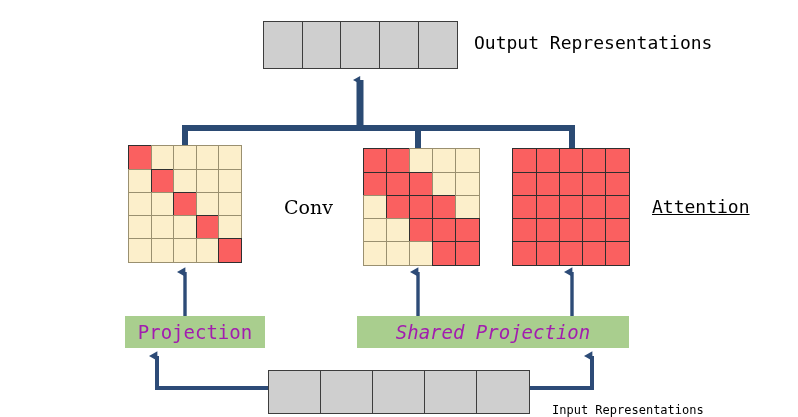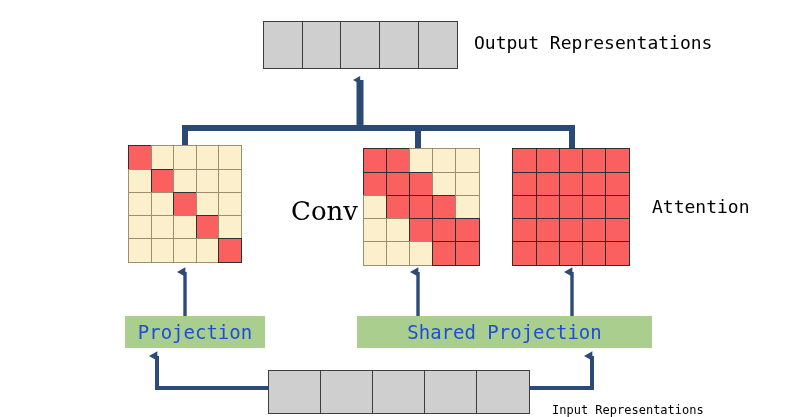--- a/index.html
+++ b/index.html
@@ -49,21 +49,21 @@
   .m-cell.off { background: #fcefcb; border-color: #9a9070; }
 
   
   .proj-box {
     position: absolute;
     background: #a9ce8e;
     display: flex;
     align-items: center;
     justify-content: center;
     box-sizing: border-box;
-    color: #1d4ed8;
+    color: #a21caf;
     font-family: "DejaVu Sans Mono", "Liberation Mono", monospace;
     white-space: nowrap;
   }
 
   
   .label {
     position: absolute;
     color: #000000;
     white-space: nowrap;
     font-family: "DejaVu Sans Mono", "Liberation Mono", monospace;
@@ -183,21 +183,21 @@
       <div class="m-cell on"></div>
       <div class="m-cell on"></div>
       <div class="m-cell on"></div>
       <div class="m-cell off"></div>
       <div class="m-cell off"></div>
       <div class="m-cell off"></div>
       <div class="m-cell on"></div>
       <div class="m-cell on"></div>
     </div>
 
-  <div class="label serif" id="label-conv" style="left:291px; top:196px; font-size:26px;">Conv</div>
+  <div class="label serif" id="label-conv" style="left:284px; top:196px; font-size:19px;">Conv</div>
 
   <div class="matrix" id="matrix-attention" style="left: 512px; top: 148px; width: 118px; height: 118px; grid-template-columns: repeat(5, 1fr); grid-template-rows: repeat(5, 1fr);">
       <div class="m-cell on"></div>
       <div class="m-cell on"></div>
       <div class="m-cell on"></div>
       <div class="m-cell on"></div>
       <div class="m-cell on"></div>
       <div class="m-cell on"></div>
       <div class="m-cell on"></div>
       <div class="m-cell on"></div>
@@ -213,25 +213,25 @@
       <div class="m-cell on"></div>
       <div class="m-cell on"></div>
       <div class="m-cell on"></div>
       <div class="m-cell on"></div>
       <div class="m-cell on"></div>
       <div class="m-cell on"></div>
       <div class="m-cell on"></div>
       <div class="m-cell on"></div>
     </div>
 
-  <div class="label" id="label-attention" style="left:652px; top:196px; font-size:18px;">Attention</div>
+  <div class="label" id="label-attention" style="left:652px; top:196px; font-size:18px;text-decoration:underline;">Attention</div>
 
   <div class="proj-box" style="left:125px; top:316px; width:140px; height:32px; font-size:19px;">Projection</div>
 
-  <div class="proj-box" style="left:357px; top:316px; width:295px; height:32px; font-size:19px;">Shared Projection</div>
+  <div class="proj-box" style="left:357px; top:316px; width:272px; height:32px; font-size:19px;font-style:italic;">Shared Projection</div>
 
   <div class="token-bar" id="input-bar" style="left:268px; top:370px; width:262px; height:44px;">
       <div class="token-cell"></div>
       <div class="token-cell"></div>
       <div class="token-cell"></div>
       <div class="token-cell"></div>
       <div class="token-cell"></div>
     </div>
 
   <div class="label" id="input-label" style="left:552px; top:377px; font-size:12px;margin-top:26px;">Input Representations</div>

